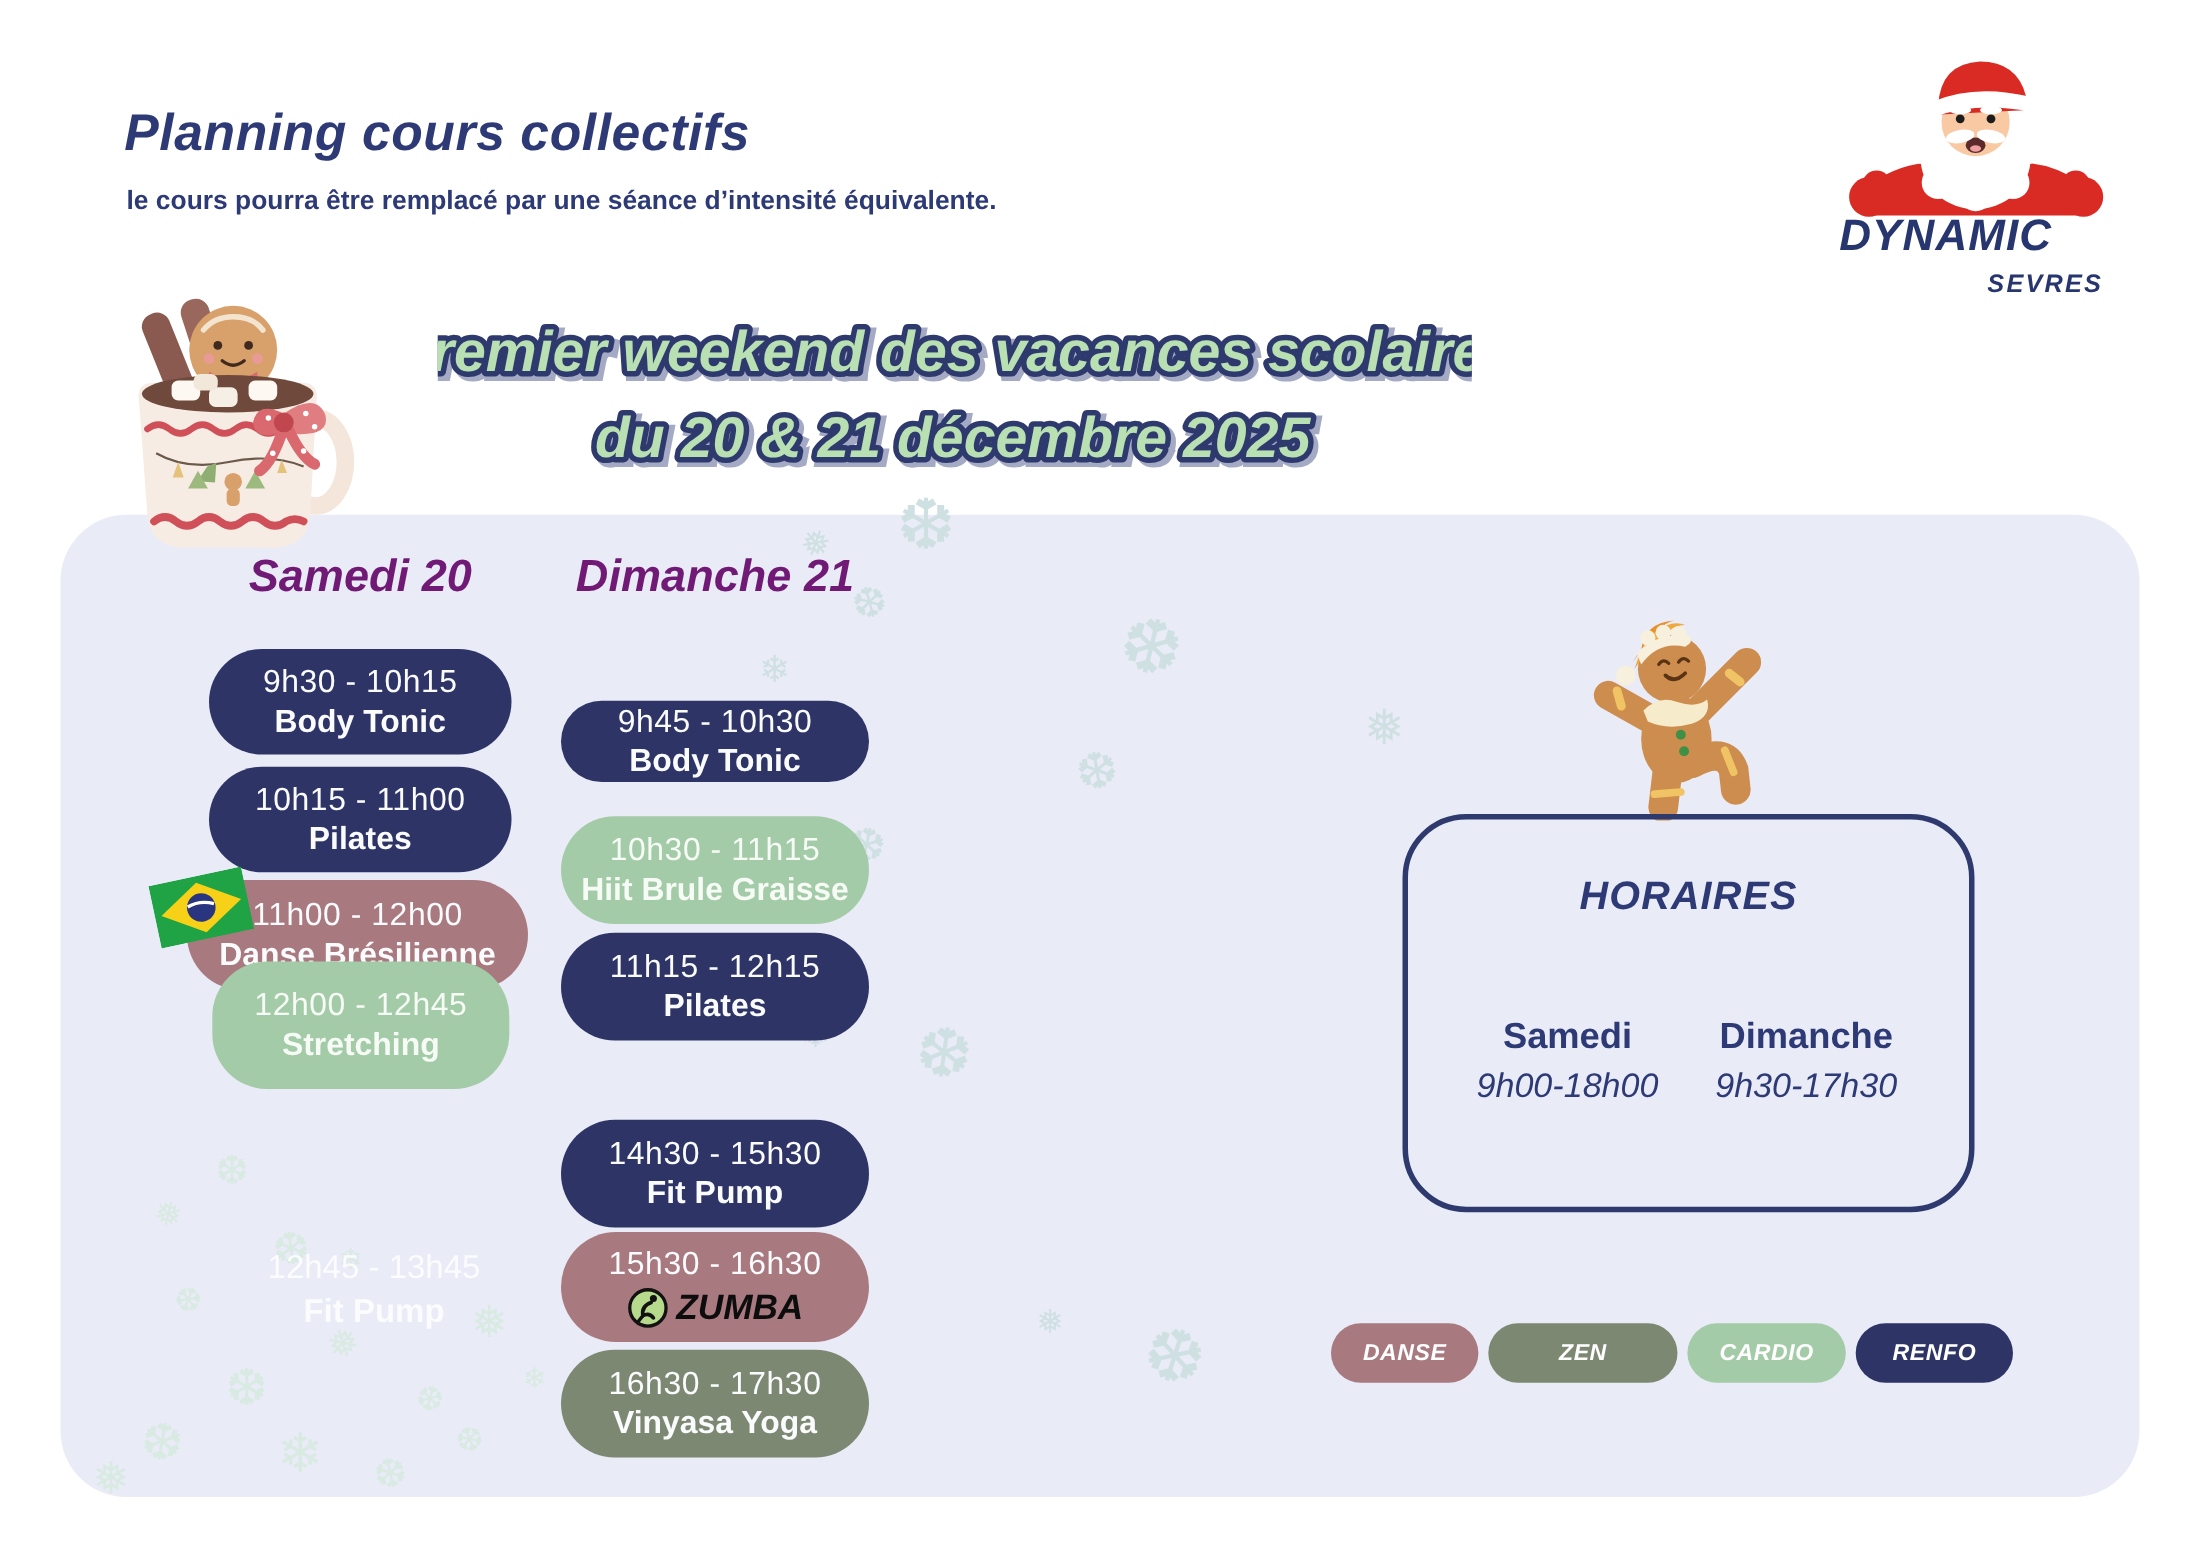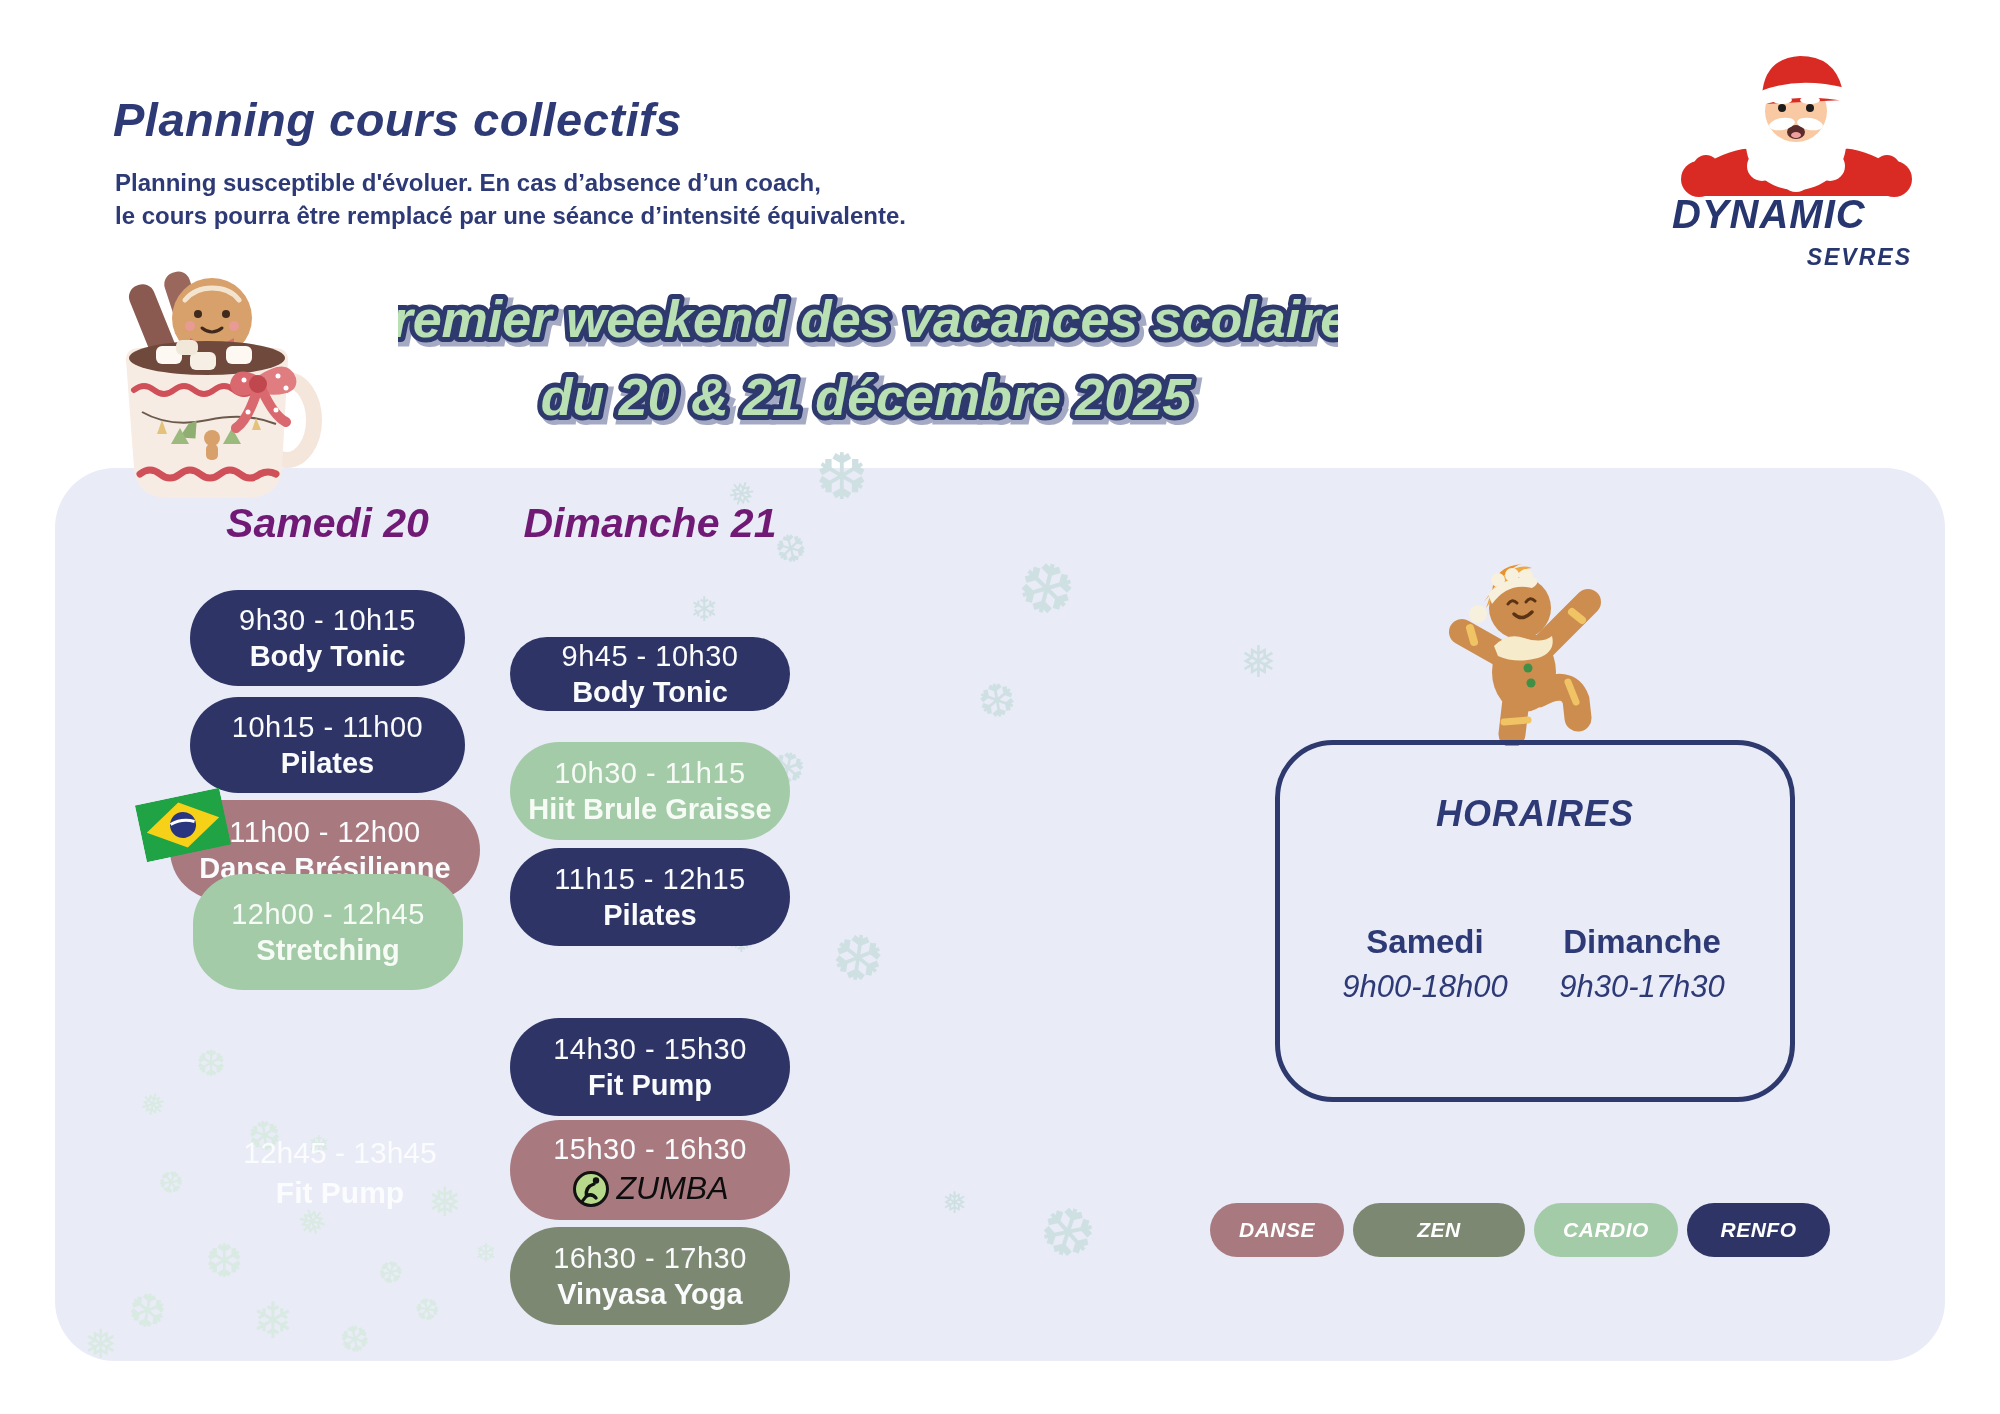--- a/index.html
+++ b/index.html
@@ -43,21 +43,21 @@
 
   .ghost{position:absolute;left:185px;top:1136px;width:310px;text-align:center;color:rgba(255,255,255,.82);}
   .ghost .time{font-size:30px;font-weight:400;}
   .ghost .name{font-size:30px;font-weight:700;margin-top:6px;}
 
   
   .flag{position:absolute;left:140px;top:796px;width:86px;height:58px;transform:rotate(-12deg);}
 
   
   .zumba-row{display:flex;align-items:center;gap:7px;margin-top:4px;}
-  .zumba-word{font-size:32px;font-weight:400;font-style:italic;color:#0d0d0d;letter-spacing:0px;}
+  .zumba-word{font-size:32px;font-weight:700;font-style:italic;color:#0d0d0d;letter-spacing:0px;}
 
   
   .horaires{position:absolute;left:1275px;top:740px;width:510px;height:352px;border:5px solid #2e3a6e;border-radius:58px;color:#2d3a75;}
   .horaires-title{position:absolute;left:0;top:48px;width:100%;text-align:center;font-size:36px;font-weight:700;font-style:italic;letter-spacing:1px;}
   .horaires-sub{position:absolute;left:0;top:102px;width:100%;text-align:center;font-size:30px;font-weight:700;font-style:italic;}
   .h-day{position:absolute;width:240px;text-align:center;}
   .h-day .lbl{font-size:33px;font-weight:700;}
   .h-day .hrs{font-size:31px;font-style:italic;margin-top:8px;}
   .h-day.sam{left:25px;top:178px;}
   .h-day.dim{left:242px;top:178px;}
@@ -71,21 +71,20 @@
 
   .art{position:absolute;}
 </style>
 </head>
 <body>
 
 <div class="page">
 
   <div class="title">Planning cours collectifs</div>
   <div class="subtitle">
-    <div>Planning susceptible d'évoluer.  En cas d’absence d’un coach,</div>
     <div>le cours pourra être remplacé par une séance d’intensité équivalente.</div>
   </div>
 
   <div class="logo">
     <svg width="248" height="150" viewBox="0 0 248 150">
 
       <path d="M 30,118 Q 70,92 105,104 L 145,104 Q 180,92 220,118 L 220,148 L 30,148 Z" fill="#d92b23"></path>
       <circle cx="27" cy="131" r="18" fill="#d92b23"></circle>
       <circle cx="222" cy="131" r="18" fill="#d92b23"></circle>
       <circle cx="34" cy="120" r="13" fill="#d92b23"></circle>

